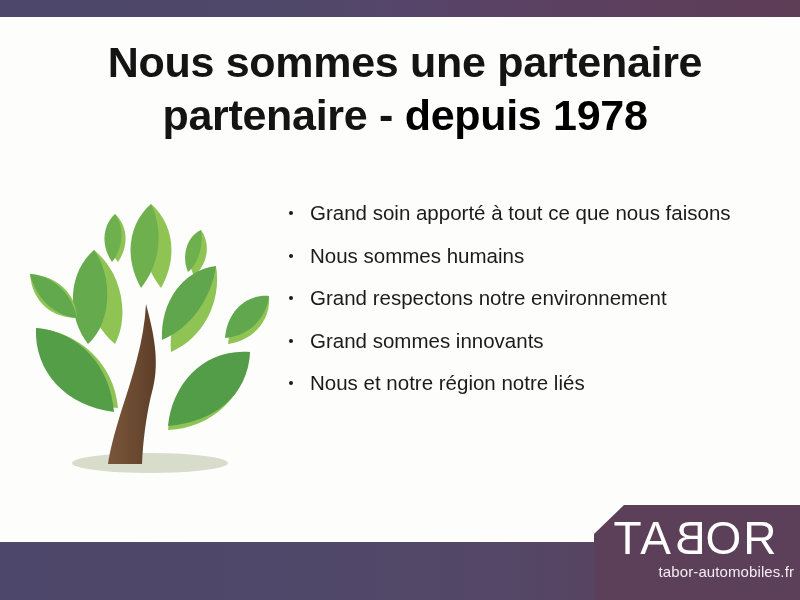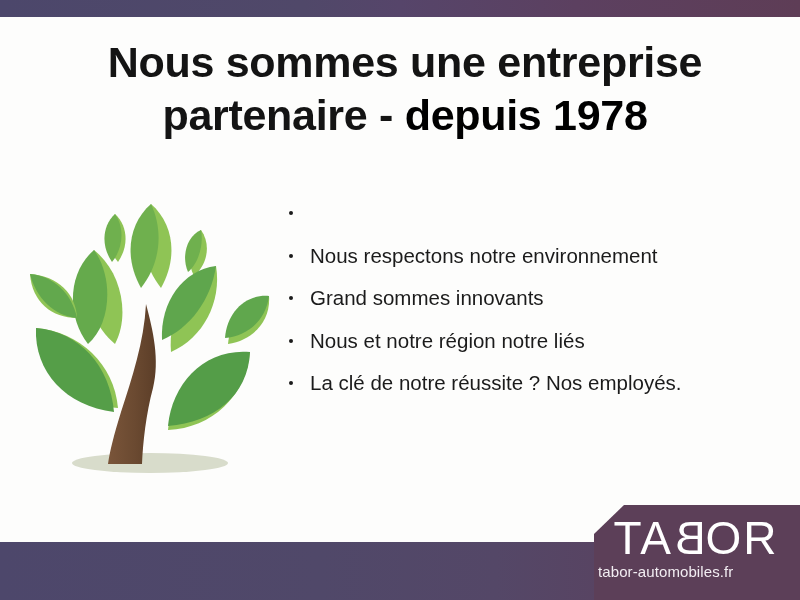--- a/index.html
+++ b/index.html
@@ -72,21 +72,21 @@
   }
   .logo-mark .rev {
     display: inline-block;
     transform: scaleX(-1);
   }
   .logo-url {
     position: absolute;
     left: 42px;
     top: 58px;
     width: 196px;
-    text-align: left;
+    text-align: right;
     color: #F2EDF2;
     font-size: 15px;
     letter-spacing: 0.1px;
     white-space: nowrap;
   }
 
   
   .title {
     position: absolute;
     left: 60px;
@@ -142,21 +142,21 @@
   }
 </style>
 </head>
 <body>
 
 <div class="slide">
 
   <div class="top-bar"></div>
 
   <div class="title">
-    <span>Nous sommes une entreprise</span><br>
+    <span>Nous sommes une partenaire</span><br>
     <span>partenaire - </span><span class="accent">depuis 1978</span>
   </div>
 
   <div class="tree">
     <svg viewBox="0 0 262 300" width="262" height="300" xmlns="http://www.w3.org/2000/svg">
       <defs>
         <linearGradient id="lfA" x1="0" y1="0" x2="1" y2="1">
           <stop offset="0%" stop-color="#8CC152"></stop>
           <stop offset="50%" stop-color="#80BA4E"></stop>
           <stop offset="50%" stop-color="#5EA54C"></stop>
@@ -222,36 +222,37 @@
       <g>
         <path d="M228 160 C224 204 190 236 146 238 C150 194 184 164 228 160 Z" fill="#8FC455"></path>
         <path d="M228 160 C184 156 150 190 146 234 C192 230 226 204 228 160 Z" fill="#549D48"></path>
       </g>
     </svg>
   </div>
 
   <ul class="bullets">
     <li>
       <span class="dot"></span>
-    </li>
-    <li>
-      <span class="dot"></span>
-      <span>Nous respectons notre environnement</span>
+      <span>Grand soin apporté à tout ce que nous faisons</span>
+    </li>
+    <li>
+      <span class="dot"></span>
+      <span>Nous sommes humains</span>
+    </li>
+    <li>
+      <span class="dot"></span>
+      <span>Grand respectons notre environnement</span>
     </li>
     <li>
       <span class="dot"></span>
       <span>Grand sommes innovants</span>
     </li>
     <li>
       <span class="dot"></span>
       <span>Nous et notre région notre liés</span>
-    </li>
-    <li>
-      <span class="dot"></span>
-      <span>La clé de notre réussite ? Nos employés.</span>
     </li>
   </ul>
 
   <div class="bottom-bar"></div>
 
   <div class="logo-panel"></div>
   <div class="logo-wrap">
     <div class="logo-mark"><span>TA</span><span class="rev">B</span><span>OR</span></div>
     <div class="logo-url">tabor-automobiles.fr</div>
   </div>

